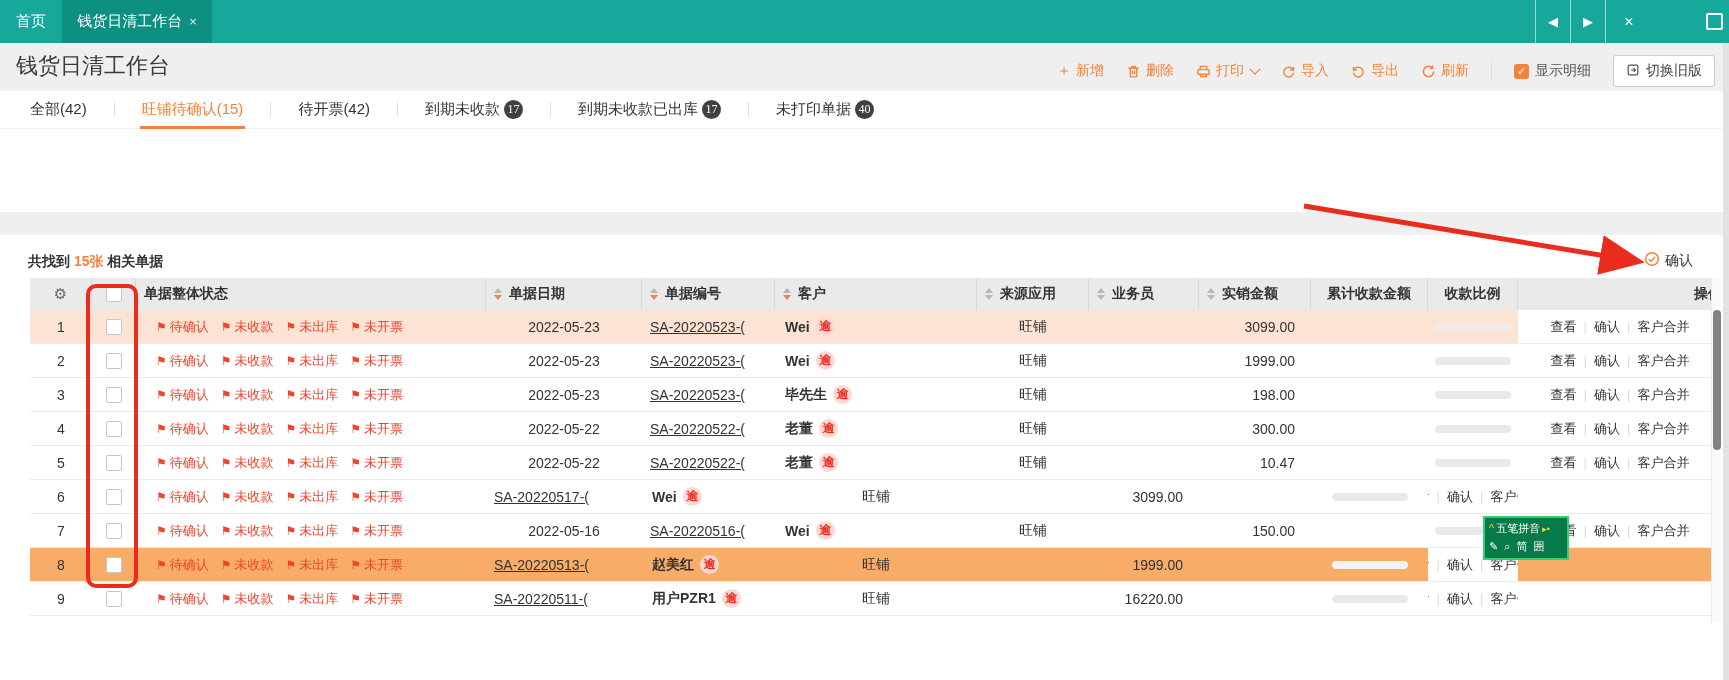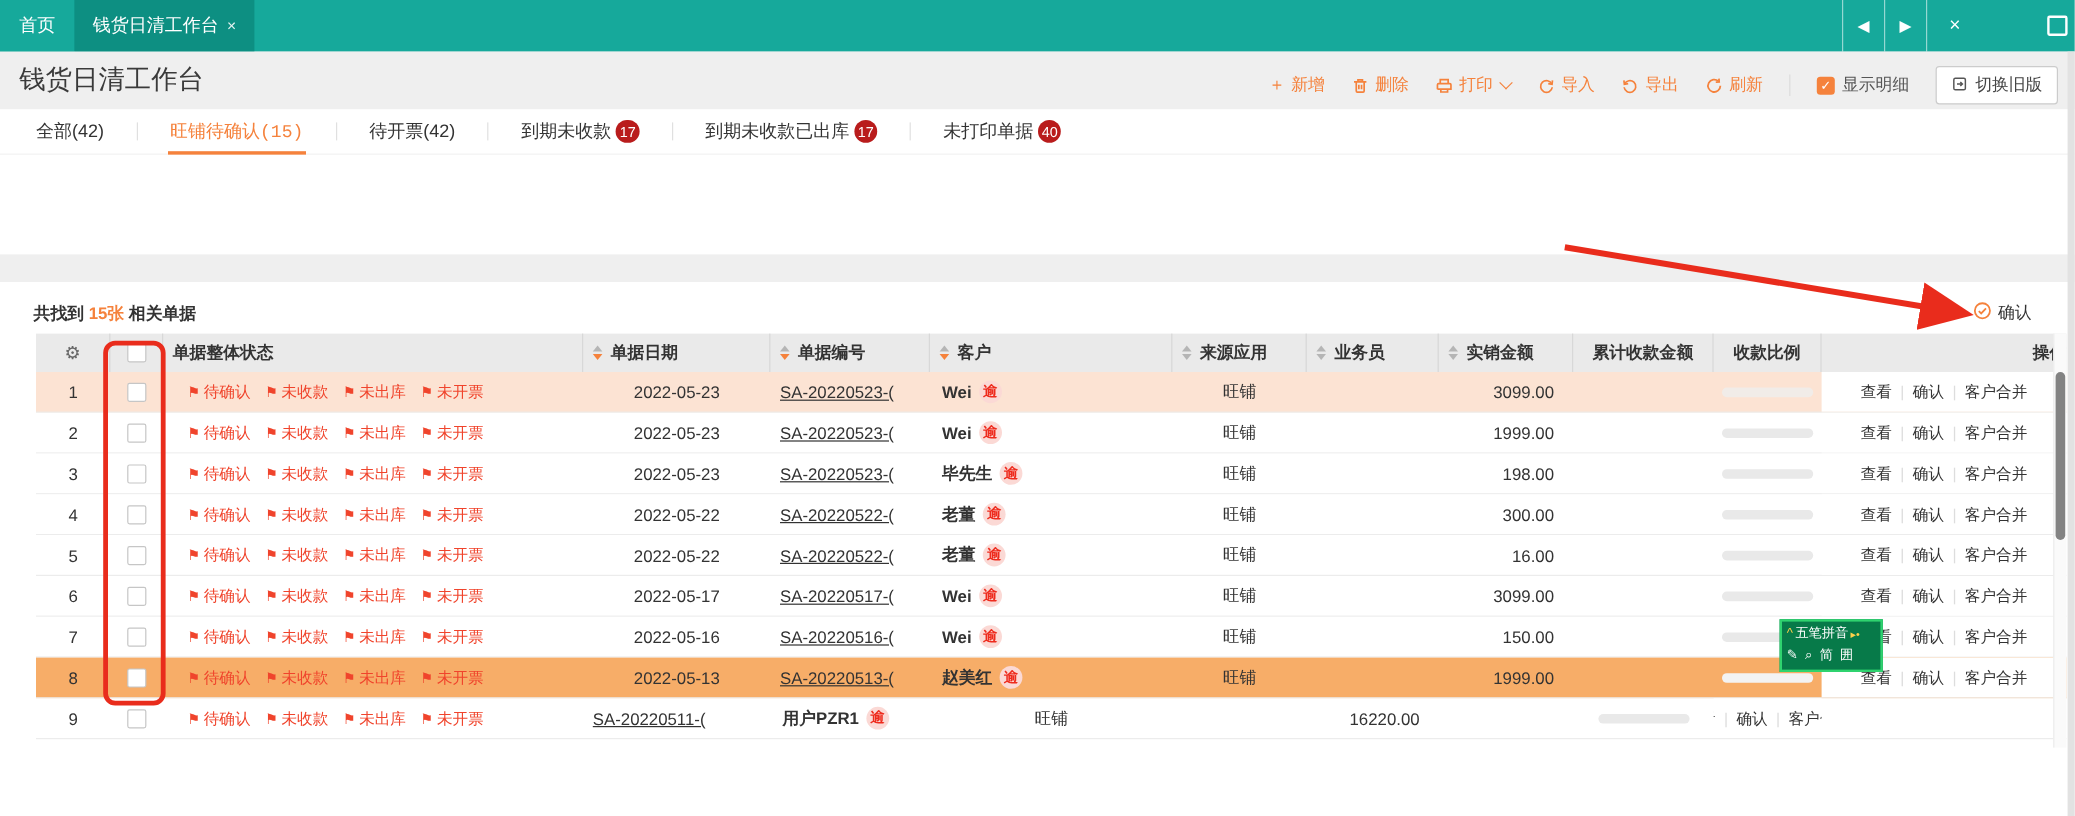--- a/index.html
+++ b/index.html
@@ -27,23 +27,23 @@
   .chev{display:inline-block;width:7px;height:7px;border-right:1.6px solid #f5823c;border-bottom:1.6px solid #f5823c;transform:rotate(45deg);margin-left:2px;margin-top:-4px;}
   .tb-divider{width:1px;height:18px;background:#ddd;}
   .cbx{width:15px;height:15px;border-radius:3px;background:#f5823c;display:inline-flex;align-items:center;justify-content:center;color:#fff;font-size:11px;font-weight:bold;}
   .show-detail{display:flex;align-items:center;gap:6px;color:#555;cursor:pointer;}
   .switch-old{display:flex;align-items:center;gap:6px;background:#fff;border:1px solid #ccc;border-radius:3px;padding:6px 12px;color:#444;cursor:pointer;}
 
   
   .ftabs{position:absolute;left:0;top:91px;width:100%;height:38px;background:#fff;display:flex;align-items:center;padding-left:28px;box-sizing:border-box;border-bottom:1px solid #f0f0f0;}
   .ftab{display:flex;align-items:center;gap:4px;font-size:15px;color:#333;cursor:pointer;height:38px;padding:0 2px;position:relative;}
   .ftab-sep{width:1px;height:15px;background:#e0e0e0;margin:0 25px;}
-  .ftab.active{color:#f5823c;font-family:Liberation Mono, monospace;}
+  .ftab.active{color:#f5823c;}
   .ftab.active:after{content:"";position:absolute;left:0;right:0;bottom:0;height:3px;background:#f5823c;}
-  .badge{min-width:13px;height:19px;padding:0 3px;border-radius:10px;background:#b91c1c;color:#fff;font-size:12px;display:inline-flex;align-items:center;justify-content:center;}
+  .badge{min-width:13px;height:19px;padding:0 3px;border-radius:10px;background:#404040;color:#fff;font-size:12px;display:inline-flex;align-items:center;justify-content:center;font-family:Liberation Serif, serif;}
 
   
   .fpanel{position:absolute;left:0;top:129px;width:100%;height:83px;background:#fff;}
   .flabel{position:absolute;font-size:14px;color:#333;font-weight:600;}
   .pills{position:absolute;left:130px;top:148px;display:flex;gap:8px;}
   .pill{border:1px solid #d9d9d9;border-radius:12px;padding:2px 10px;font-size:13px;color:#444;cursor:pointer;white-space:nowrap;}
   .pill.active{background:#1bab9b;border-color:#1bab9b;color:#fff;font-weight:bold;}
   .daterange{position:absolute;left:131px;top:172px;font-size:14px;color:#333;}
   .uselect{position:absolute;height:24px;border-bottom:1px solid #ccc;cursor:pointer;}
   .uselect .sel-chev{position:absolute;right:4px;top:6px;width:8px;height:8px;border-right:2px solid #f5823c;border-bottom:2px solid #f5823c;transform:rotate(45deg);}
@@ -546,21 +546,21 @@
             <div class="cell c-date">2022-05-22</div>
             <div class="cell c-order">
               <a class="order-link">SA-20220522-(</a>
             </div>
             <div class="cell c-cust">
               <span>老董</span>
               <span class="overdue">逾</span>
             </div>
             <div class="cell c-src">旺铺</div>
             <div class="cell"></div>
-            <div class="cell c-amt">16.00</div>
+            <div class="cell c-amt">10.47</div>
             <div class="cell"></div>
             <div class="cell c-ratio">
               <span class="ratio-bar"></span>
             </div>
             <div class="cell c-act">
               <a class="act-link">查看</a>
               <span class="adiv">|</span>
               <a class="act-link">确认</a>
               <span class="adiv">|</span>
               <a class="act-link">客户合并</a>
@@ -582,21 +582,20 @@
               </span>
               <span class="flag">
                 <span class="flag-ic">⚑</span>
                 <span>未出库</span>
               </span>
               <span class="flag">
                 <span class="flag-ic">⚑</span>
                 <span>未开票</span>
               </span>
             </div>
-            <div class="cell c-date">2022-05-17</div>
             <div class="cell c-order">
               <a class="order-link">SA-20220517-(</a>
             </div>
             <div class="cell c-cust">
               <span>Wei</span>
               <span class="overdue">逾</span>
             </div>
             <div class="cell c-src">旺铺</div>
             <div class="cell"></div>
             <div class="cell c-amt">3099.00</div>
@@ -674,21 +673,20 @@
               </span>
               <span class="flag">
                 <span class="flag-ic">⚑</span>
                 <span>未出库</span>
               </span>
               <span class="flag">
                 <span class="flag-ic">⚑</span>
                 <span>未开票</span>
               </span>
             </div>
-            <div class="cell c-date">2022-05-13</div>
             <div class="cell c-order">
               <a class="order-link">SA-20220513-(</a>
             </div>
             <div class="cell c-cust">
               <span>赵美红</span>
               <span class="overdue">逾</span>
             </div>
             <div class="cell c-src">旺铺</div>
             <div class="cell"></div>
             <div class="cell c-amt">1999.00</div>

